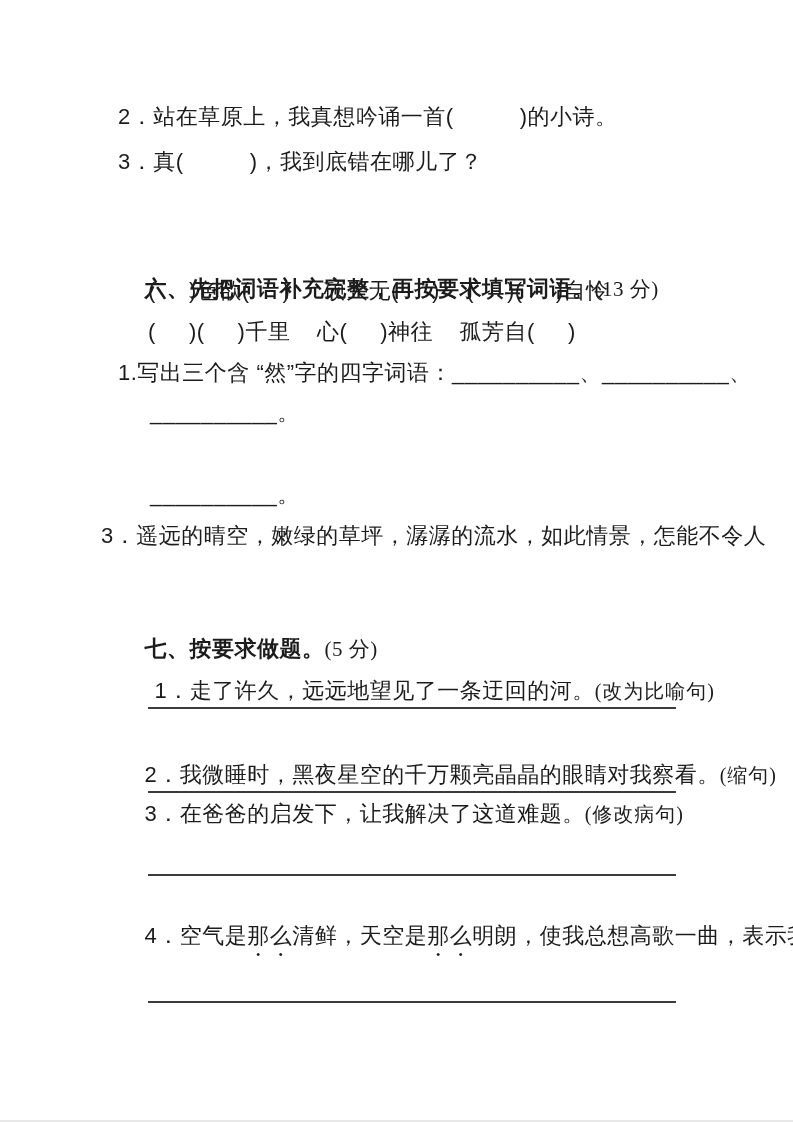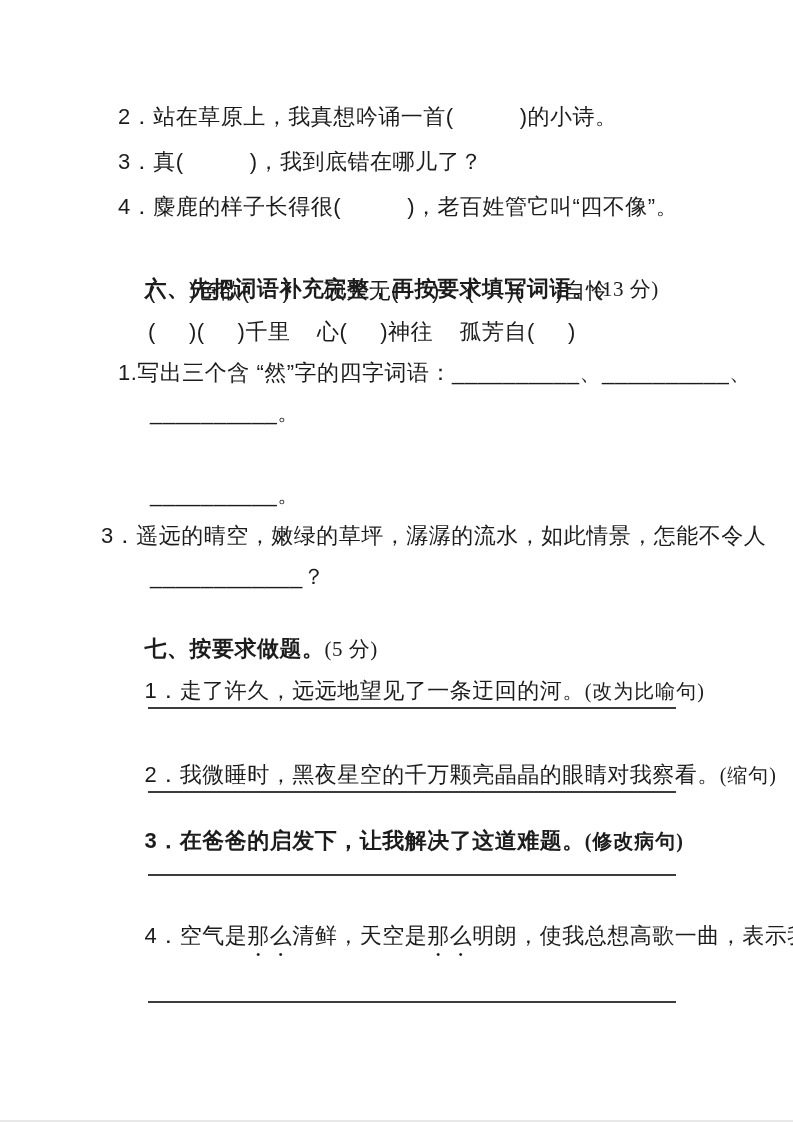--- a/index.html
+++ b/index.html
@@ -43,52 +43,50 @@
     margin-top:24px;
   }
 </style>
 </head>
 <body>
 
 <div class="page">
 
   <div class="ln" style="left:118px;top:102px;">2．站在草原上，我真想吟诵一首(          )的小诗。</div>
   <div class="ln" style="left:118px;top:147px;">3．真(          )，我到底错在哪儿了？</div>
-  <div class="ln" style="left:118px;top:192px;">4．麋鹿的样子长得很(          )，老百姓管它叫“四不像”。</div>
 
   <div class="ln" style="left:118px;top:244px;">
     <span class="bold">六、先把词语补充完整，再按要求填写词语。</span><span class="score">(13 分)</span>
   </div>
 
   <div class="ln" style="left:148px;top:317px;">(     )(     )千里    心(     )神往    孤芳自(     )</div>
   <div class="ln" style="left:148px;top:276px;">(     )色欲(     )     硕大无(     )    (     )(     )自怜</div>
 
   <div class="ln" style="left:118px;top:358px;">1.写出三个含 “然”字的四字词语：__________、__________、</div>
   <div class="ln" style="left:150px;top:398px;">__________。</div>
 
   <div class="ln" style="left:150px;top:480px;">__________。</div>
 
   <div class="ln" style="left:101px;top:521px;">3．遥远的晴空，嫩绿的草坪，潺潺的流水，如此情景，怎能不令人</div>
-  <div class="ln" style="left:150px;top:562px;">____________？</div>
 
   <div class="ln" style="left:118px;top:604px;">
     <span class="bold">七、按要求做题。</span><span class="score">(5 分)</span>
   </div>
 
-  <div class="ln" style="left:118px;top:646px;">
+  <div class="ln" style="left:128px;top:646px;">
     <span>1．走了许久，远远地望见了一条迂回的河。</span><span class="annot">(改为比喻句)</span>
   </div>
   <div class="rule" style="left:148px;top:707px;width:528px;"></div>
 
   <div class="ln" style="left:118px;top:730px;">
     <span>2．我微睡时，黑夜星空的千万颗亮晶晶的眼睛对我察看。</span><span class="annot">(缩句)</span>
   </div>
   <div class="rule" style="left:148px;top:791px;width:528px;"></div>
 
-  <div class="ln" style="left:118px;top:796px;font-weight:bold;">
+  <div class="ln" style="left:118px;top:769px;">
     <span>3．在爸爸的启发下，让我解决了这道难题。</span><span class="annot">(修改病句)</span>
   </div>
   <div class="rule" style="left:148px;top:874px;width:528px;"></div>
 
   <div class="ln" style="left:118px;top:891px;">
     <span>4．空气是</span><span class="emph">那么</span><span>清鲜，天空是</span><span class="emph">那么</span><span>明朗，使我总想高歌一曲，表示我</span>
   </div>
   <div class="rule" style="left:148px;top:1001px;width:528px;"></div>
 
 </div>

